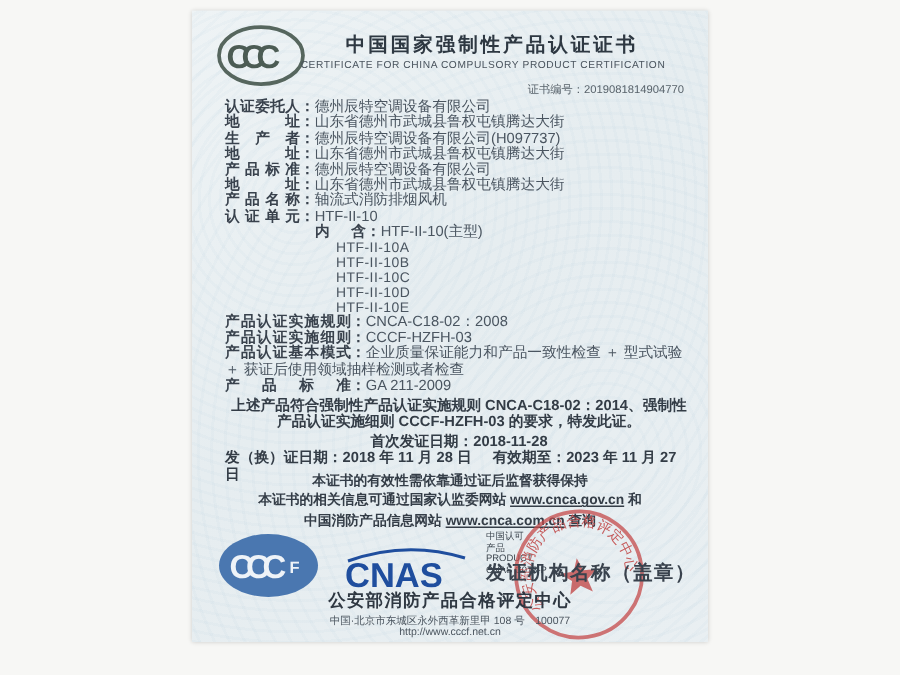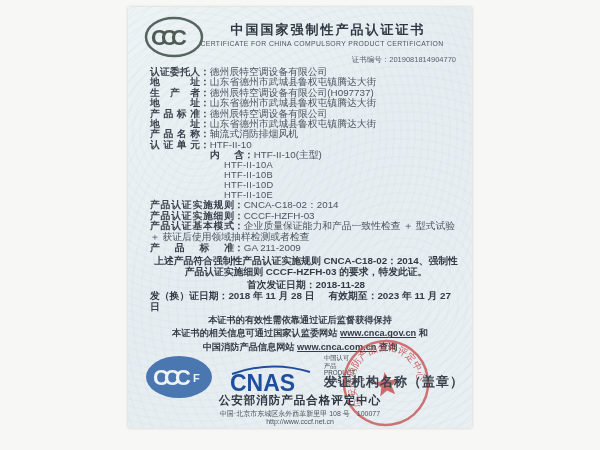--- a/index.html
+++ b/index.html
@@ -91,24 +91,25 @@
     <div class="row"><span class="lb">生产者</span><span class="colon">：</span><span class="val">德州辰特空调设备有限公司(H097737)</span></div>
     <div class="row"><span class="lb">地址</span><span class="colon">：</span><span class="val">山东省德州市武城县鲁权屯镇腾达大街</span></div>
     <div class="row"><span class="lb">产品标准</span><span class="colon">：</span><span class="val">德州辰特空调设备有限公司</span></div>
     <div class="row"><span class="lb">地址</span><span class="colon">：</span><span class="val">山东省德州市武城县鲁权屯镇腾达大街</span></div>
     <div class="row"><span class="lb">产品名称</span><span class="colon">：</span><span class="val">轴流式消防排烟风机</span></div>
     <div class="row"><span class="lb">认证单元</span><span class="colon">：</span><span class="val">HTF-II-10</span></div>
 
     <div class="inner-row"><span class="lb-inner">内含</span><span class="colon">：</span><span class="val">HTF-II-10(主型)</span></div>
     <div class="model-row">HTF-II-10A</div>
     <div class="model-row">HTF-II-10B</div>
+    <div class="model-row">HTF-II-10C</div>
     <div class="model-row">HTF-II-10D</div>
     <div class="model-row">HTF-II-10E</div>
 
-    <div class="rule-row"><span class="lb-rule">产品认证实施规则</span><span class="colon">：</span><span class="val">CNCA-C18-02：2014</span></div>
+    <div class="rule-row"><span class="lb-rule">产品认证实施规则</span><span class="colon">：</span><span class="val">CNCA-C18-02：2008</span></div>
     <div class="rule-row"><span class="lb-rule">产品认证实施细则</span><span class="colon">：</span><span class="val">CCCF-HZFH-03</span></div>
     <div class="rule-row"><span class="lb-rule">产品认证基本模式</span><span class="colon">：</span><span class="val">企业质量保证能力和产品一致性检查 ＋ 型式试验 ＋ 获证后使用领域抽样检测或者检查</span></div>
     <div class="rule-row"><span class="lb-rule">产品标准</span><span class="colon">：</span><span class="val">GA 211-2009</span></div>
 
     <div class="compliance">上述产品符合强制性产品认证实施规则 CNCA-C18-02：2014、强制性产品认证实施细则 CCCF-HZFH-03 的要求，特发此证。</div>
 
     <div class="date-center"><span>首次发证日期：</span><span>2018-11-28</span></div>
     <div class="date-line"><span>发（换）证日期：</span><span>2018 年 11 月 28 日</span><span class="gap"></span><span>有效期至：</span><span>2023 年 11 月 27 日</span></div>
   </div>
 

